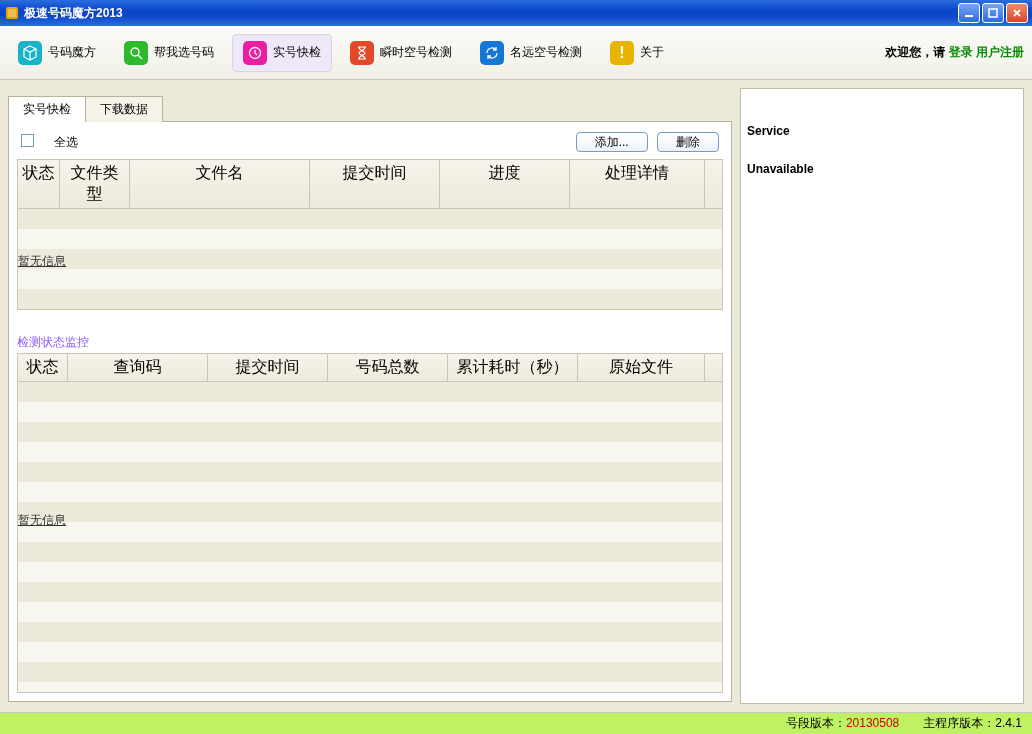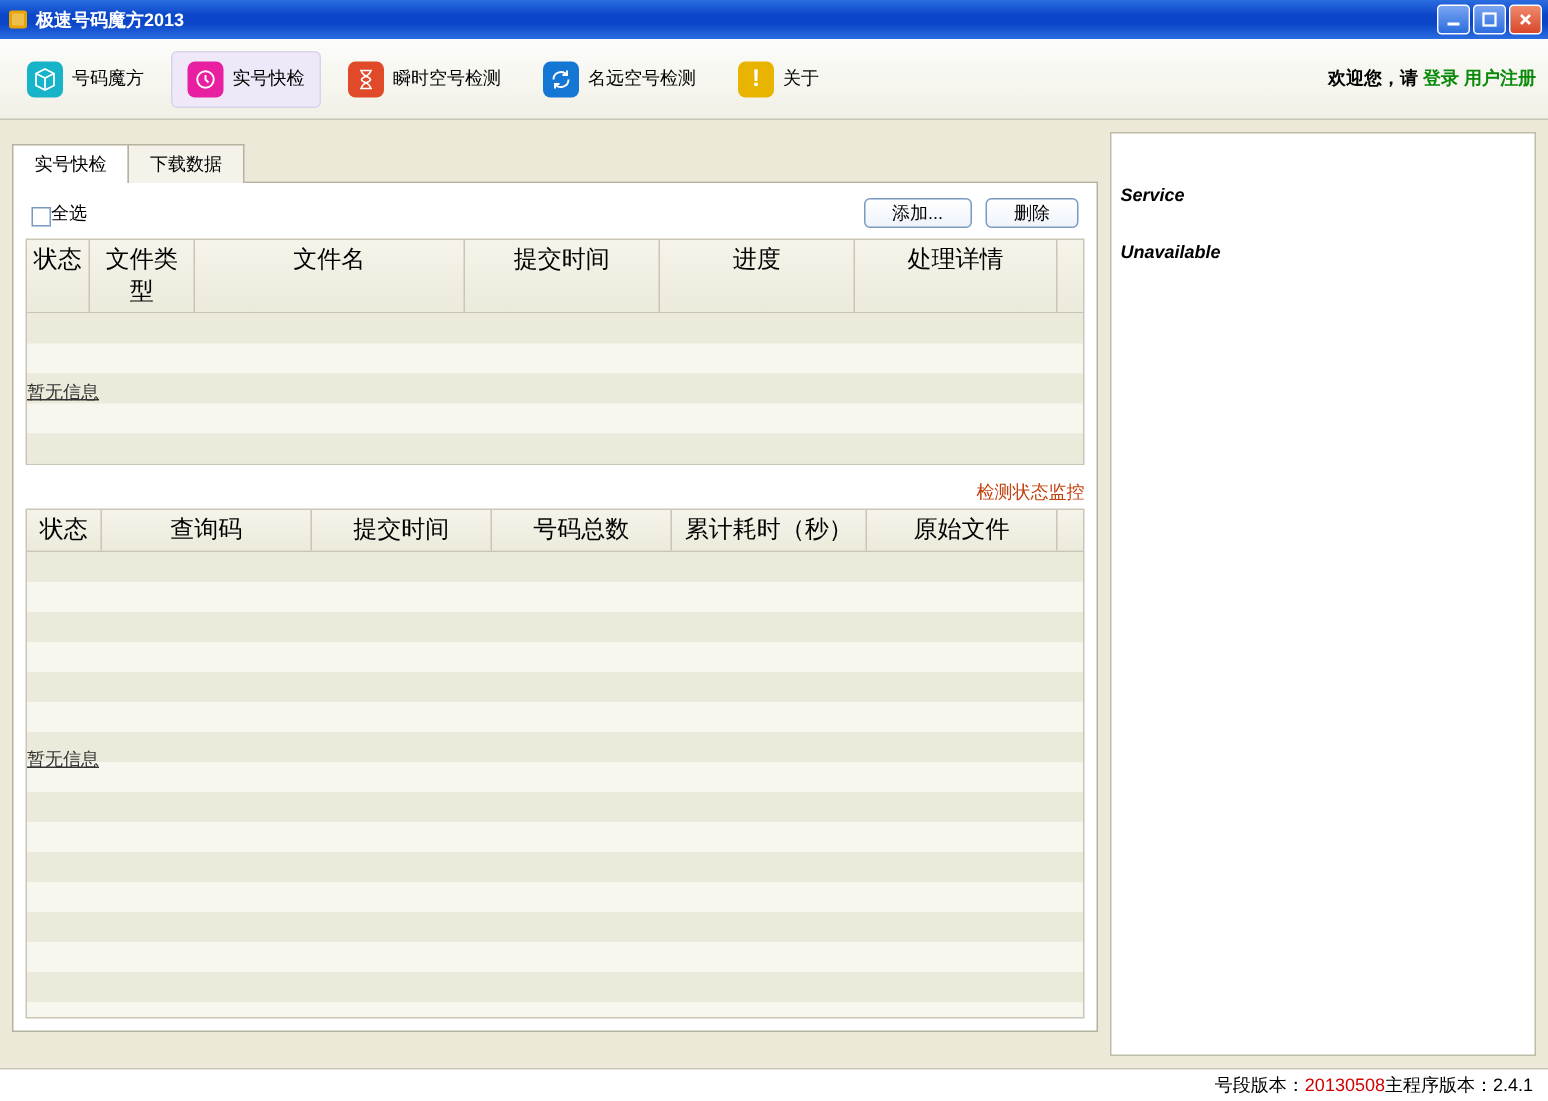--- a/index.html
+++ b/index.html
@@ -23,60 +23,60 @@
 .tool-icon{ width:24px; height:24px; border-radius:5px; display:flex; align-items:center; justify-content:center; color:#fff; font-weight:bold;}
 .tool-icon svg{width:16px;height:16px;}
 .welcome{ font-size:12px; }
 .welcome b{ font-weight:bold;}
 .welcome .login-link{ color:#0a8a0a; font-weight:bold; cursor:pointer;}
 .welcome .register-link{ color:#0a8a0a; font-weight:bold; cursor:pointer;}
 
 
 .main{ display:flex; height: calc(734px - 26px - 54px - 22px); }
 .left-panel{ width: 740px; padding:8px; }
-.right-panel{ flex:1; background:#fff; border:1px solid #bfbca8; margin:8px 8px 8px 0; padding:18px 6px;font-style:italic; }
+.right-panel{ flex:1; background:#fff; border:1px solid #bfbca8; margin:8px 8px 8px 0; padding:18px 6px; }
 .right-panel h1{ font-family:"Times New Roman", serif; font-size:28px; font-weight:bold; color:#000; line-height:1.35;}
 
 
 .notice{ height:24px; border:1px solid #bcd5ef; border-radius:4px; background:linear-gradient(#f7fbff,#e9f1fb); display:flex; align-items:center; padding:0 8px; gap:4px;}
 .notice .forbid-icon{ width:14px; height:14px; border:2px solid #d93a2a; border-radius:50%; position:relative;}
 .notice .forbid-icon::after{content:""; position:absolute; width:14px; height:2px; background:#d93a2a; top:5px; left:-1px; transform:rotate(45deg);}
 .notice .login-link{ color:#0a8a0a; font-weight:bold; cursor:pointer;}
 
 
 .tabbar{ display:flex; margin-top:8px; position:relative; z-index:2;}
 .tab{ padding:4px 14px; border:1px solid #b5b29e; border-bottom:none; background:#f5f3e9; cursor:pointer; margin-right:-1px;}
 .tab.active{ background:#fff; font-weight:normal;}
 .tab:not(.active){ color:#000;}
 
 
 .panel{ border:1px solid #b5b29e; background:#fff; margin-top:-1px; padding:8px;}
 .controls-row{ display:flex; align-items:center; justify-content:space-between; padding:4px 4px 8px;}
-.checkbox{ display:flex; align-items:flex-end; gap:0; cursor:pointer;}
+.checkbox{ display:flex; align-items:flex-start; gap:20px; cursor:pointer;}
 .checkbox .box{ width:13px; height:13px; border:1px solid #7a9ac0; background:#fff;}
 .btn{ padding:2px 18px; border:1px solid #7a9ac0; border-radius:4px; background:linear-gradient(#fff,#eef3fb); cursor:pointer; margin-left:6px;}
 
 
 .grid{ border:1px solid #c9c6b6; }
 .grid-header{ display:flex; background:linear-gradient(#f6f4ea,#eceadb); border-bottom:1px solid #c9c6b6;}
 .grid-header .col{ border-right:1px solid #c9c6b6; padding:3px 4px; text-align:center; font-size:16px;}
 .grid-body{ height:100px; background:#eceadb; position:relative; overflow-y:scroll;}
 .grid-body .stripe{ height:20px;}
 .grid-body .stripe:nth-child(odd){ background:#eceadb;}
 .grid-body .stripe:nth-child(even){ background:#f7f6ef;}
 .empty-msg{ position:absolute; top:44px; left:0; right:0; text-align:left; color:#333;text-decoration:underline;}
 .scrollbar-spacer{width:17px;}
 
 
-.monitor-label{ margin-top:10px; margin-bottom:2px; color:#c2410c;text-align:right;}
+.monitor-label{ margin-top:24px; margin-bottom:2px; color:#8b5cf6;}
 .grid-body.tall{ height:310px;}
 .empty-msg.tall{ top:130px;}
 
 
-.statusbar{ height:22px; background:#ffffff; border-top:1px solid #c9c6b6; display:flex; align-items:center; justify-content:flex-end; padding:0 10px; }
+.statusbar{ height:22px; background:#bef264; border-top:1px solid #c9c6b6; display:flex; align-items:center; justify-content:flex-end; padding:0 10px; gap:24px;}
 .statusbar .val-red{ color:#d00000;}
 
 
 .c1{width:42px;} .c2{width:70px;} .c3{width:180px;} .c4{width:130px;} .c5{width:130px;} .c6{flex:1;}
 
 .m1{width:50px;} .m2{width:140px;} .m3{width:120px;} .m4{width:120px;} .m5{width:130px;} .m6{flex:1;}
 
 </style>
 </head>
 <body>
@@ -112,20 +112,29 @@
   <div class="tool-items">
     <div class="tool-item">
       <span class="tool-icon" style="background:#17b3c9">
           <svg viewBox="0 0 16 16">
             <path d="M8 1l6 3v8l-6 3-6-3V4z" fill="none" stroke="#fff" stroke-width="1.2"></path>
             <path d="M2 4l6 3 6-3M8 7v8" stroke="#fff" stroke-width="1.2" fill="none"></path>
           </svg>
         </span>
       <span>号码魔方</span>
     </div>
+    <div class="tool-item">
+      <span class="tool-icon" style="background:#2fb92f">
+          <svg viewBox="0 0 16 16">
+            <circle cx="7" cy="7" r="4" fill="none" stroke="#fff" stroke-width="1.5"></circle>
+            <path d="M10 10l4 4" stroke="#fff" stroke-width="1.5"></path>
+          </svg>
+        </span>
+      <span>帮我选号码</span>
+    </div>
     <div class="tool-item active">
       <span class="tool-icon" style="background:#e81fa0">
           <svg viewBox="0 0 16 16">
             <circle cx="8" cy="8" r="5.5" fill="none" stroke="#fff" stroke-width="1.3"></circle>
             <path d="M8 5v3l2 2" stroke="#fff" stroke-width="1.3" fill="none"></path>
           </svg>
         </span>
       <span>实号快检</span>
     </div>
     <div class="tool-item">

